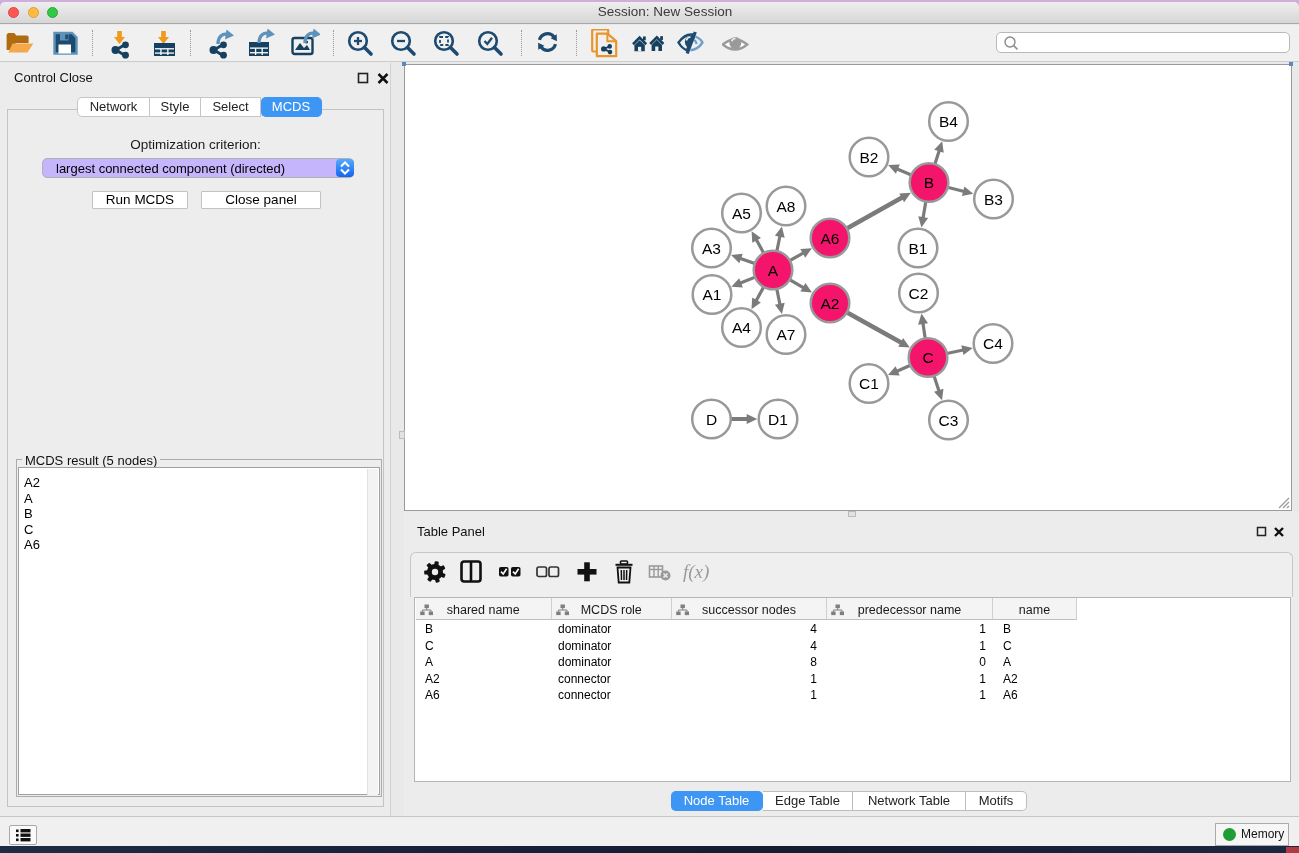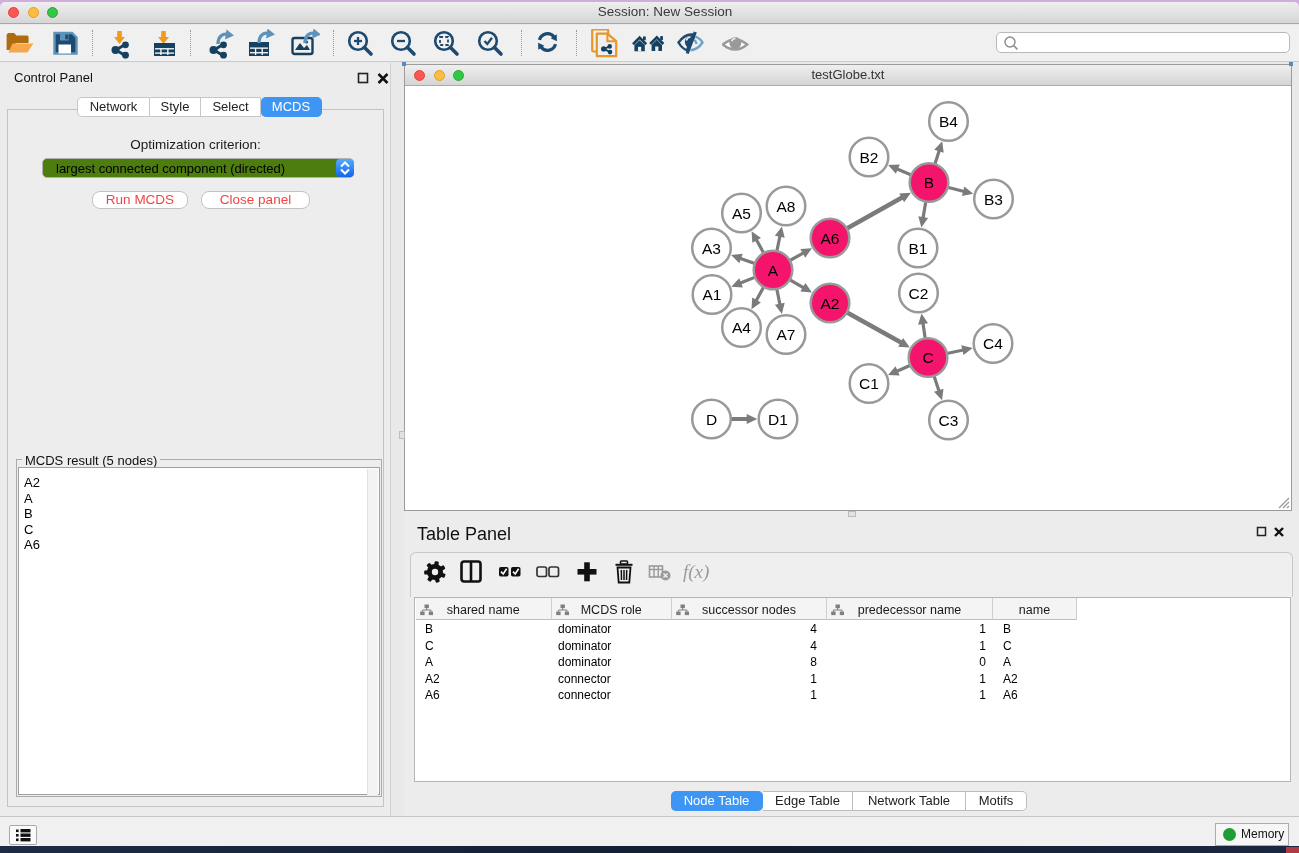--- a/index.html
+++ b/index.html
@@ -16,36 +16,36 @@
 #searchbox { left:996px; top:7px; width:294px; height:21px; background:#ffffff;
   border:1px solid #b9b9b9; border-radius:5px; }
 #main-ctrl { left:0; top:63px; width:391px; height:753px; background:#ececec; border-right:1px solid #d2d2d2;}
 #ctrl-title { left:14px; top:7px; font-size:13px; color:#111; }
 #ctrl-box { left:7px; top:46px; width:377px; height:698px; background:#ededed; border:1px solid #c3c3c3; }
 #tabrow { left:77px; top:34px; height:20px; display:flex; font-size:13px; color:#222; }
 #tabrow .tab { background:#fff; border:1px solid #c6c6c6; border-left:none; line-height:18px; text-align:center; }
 #tabrow .tab.first { border-left:1px solid #c6c6c6; border-radius:5px 0 0 5px; }
 #tabrow .tab.sel { background:#3e96f4; color:#fff; border-color:#3e96f4; border-radius:5px; }
 #opt-label { left:8px; top:74px; width:375px; text-align:center; font-size:13.5px; color:#1a1a1a; }
-#dropdown { left:42px; top:95px; width:312px; height:20px; background:#4d7c0f; border:1px solid #b2b2b2; border-radius:5px; }
+#dropdown { left:42px; top:95px; width:312px; height:20px; background:#c4b5fd; border:1px solid #b2b2b2; border-radius:5px; }
 #dropdown .txt { position:absolute; left:13px; top:2px; font-size:13px; color:#000; }
 #dd-cap { left:336px; top:96px; width:18px; height:18px; border-radius:4px; background:linear-gradient(#55aafd,#1266ee); }
-.btn { background:#fff; border:1px solid #c2c2c2; border-radius:8px; font-size:13.5px; color:#ef4444; text-align:center; }
+.btn { background:#fff; border:1px solid #c2c2c2; border-radius:1px; font-size:13.5px; color:#000000; text-align:center; }
 #btn-run { left:92px; top:128px; width:96px; height:18px; line-height:16px; }
-#btn-close { left:201px; top:128px; width:109px; height:18px; line-height:16px; }
+#btn-close { left:201px; top:128px; width:120px; height:18px; line-height:16px; }
 #groupbox { left:16px; top:396px; width:366px; height:338px; border:1px solid #ababab; }
 #groupbox-label { left:22px; top:390px; background:#ededed; padding:0 3px; font-size:13px; color:#111; }
 #mcds-list { left:18px; top:404px; width:362px; height:328px; background:#fff; border:1px solid #a0a0a0; }
 #mcds-list .items { position:absolute; left:5px; top:7px; font-size:13px; color:#000; line-height:15.6px; }
 #mcds-scroll { position:absolute; right:1px; top:1px; width:11px; height:326px; background:#f3f3f3; border-left:1px solid #e2e2e2; }
 #net-win { left:404px; top:64px; width:888px; height:447px; background:#fff; border:1px solid #9b9b9b; }
 #net-title { left:0; top:0; width:100%; height:21px; background:linear-gradient(#efefef,#d5d5d5); border-bottom:1px solid #aaaaaa; }
 #net-title .title { width:100%; text-align:center; font-size:13px; color:#333; line-height:20px; }
 #table-panel { left:404px; top:511px; width:895px; height:305px; background:#ececec; }
-#tp-title { left:13px; top:13px; font-size:18px; color:#111; }
+#tp-title { left:13px; top:13px; font-size:13px; color:#111; }
 #tp-toolbar { left:6px; top:41px; width:883px; height:45px; background:#efefef; border:1px solid #c8c8c8; border-radius:6px 6px 0 0; border-bottom:none; }
 #tp-table { left:10px; top:86px; width:877px; height:185px; background:#fff; border:1px solid #b5b5b5; }
 .th-cell { position:absolute; top:0; height:22px; background:#f4f4f4; border-right:1px solid #cfcfcf; border-bottom:1px solid #bfbfbf; }
 .th-label { position:absolute; width:100%; text-align:center; top:5px; font-size:12.5px; color:#1a1a1a; }
 .trow { position:absolute; font-size:12px; color:#000; }
 #bottom-tabs { left:267px; top:280px; height:20px; display:flex; font-size:13px; color:#222; }
 #bottom-tabs .tab { background:#fff; border:1px solid #bdbdbd; border-left:none; line-height:18px; text-align:center; }
 #bottom-tabs .tab.sel { background:#3e96f4; color:#fff; border-color:#3e96f4; border-radius:5px; }
 #statusbar { left:0; top:816px; width:1299px; height:30px; background:#f0f0f0; border-top:1px solid #c6c6c6; }
 #sb-left { left:9px; top:8px; width:28px; height:20px; background:#fafafa; border:1px solid #a9a9a9; border-radius:2px; }
@@ -206,21 +206,21 @@
   <div class="abs sep" style="left:521px;"></div>
   <div class="abs sep" style="left:576px;"></div>
   <div class="abs" id="searchbox">
     <svg width="18" height="18" style="position:absolute;left:6px;top:2px;">
       <circle cx="7" cy="7" r="5" fill="none" stroke="#8a8a8a" stroke-width="1.4"></circle>
       <line x1="10.5" y1="10.5" x2="14.5" y2="14.5" stroke="#8a8a8a" stroke-width="1.6"></line>
     </svg>
   </div>
 </div>
 <div class="abs" id="main-ctrl">
-  <div class="abs" id="ctrl-title">Control Panel</div>
+  <div class="abs" id="ctrl-title">Control Close</div>
   <svg class="abs" width="32" height="13" style="left:357px;top:9px;">
     <rect x="1.5" y="1.5" width="9" height="9" fill="none" stroke="#222" stroke-width="1.6"></rect>
     <path d="M21.5 2 L30.5 11 M30.5 2 L21.5 11" stroke="#111" stroke-width="2.5" fill="none"></path>
   </svg>
   <div class="abs" id="ctrl-box"></div>
   <div class="abs" id="opt-label">Optimization criterion:</div>
   <div class="abs" id="tabrow">
     <div class="tab first" style="width:73px;">Network</div>
     <div class="tab" style="width:51px;">Style</div>
     <div class="tab" style="width:60px;">Select</div>
@@ -238,26 +238,20 @@
   <div class="abs btn" id="btn-run">Run MCDS</div>
   <div class="abs btn" id="btn-close">Close panel</div>
   <div class="abs" id="groupbox"></div>
   <div class="abs" id="groupbox-label">MCDS result (5 nodes)</div>
   <div class="abs" id="mcds-list">
     <div class="items">A2<br>A<br>B<br>C<br>A6</div>
     <div id="mcds-scroll"></div>
   </div>
 </div>
 <div class="abs" id="net-win">
-  <div class="abs" id="net-title">
-    <div class="abs tl" style="left:9px;top:5px;background:#fc5753;border:0.5px solid #df4744;"></div>
-    <div class="abs tl" style="left:28.5px;top:5px;background:#fdbc40;border:0.5px solid #de9f34;"></div>
-    <div class="abs tl" style="left:48px;top:5px;background:#33c748;border:0.5px solid #27aa35;"></div>
-    <div class="title">testGlobe.txt</div>
-  </div>
 <svg width="887" height="424" style="position:absolute;left:0;top:21px;" font-family="'Liberation Sans', sans-serif">
       <line x1="368.0" y1="184.0" x2="334.2" y2="197.6" stroke="#7b7b7b" stroke-width="3.2"></line>
       <polygon points="326.3,200.7 334.2,192.2 337.9,201.5" fill="#7b7b7b"></polygon>
       <line x1="368.0" y1="184.0" x2="334.1" y2="171.9" stroke="#7b7b7b" stroke-width="3.2"></line>
       <polygon points="326.1,169.0 337.7,167.8 334.3,177.3" fill="#7b7b7b"></polygon>
       <line x1="368.0" y1="184.0" x2="350.6" y2="215.8" stroke="#7b7b7b" stroke-width="3.2"></line>
       <polygon points="346.5,223.3 347.2,211.6 355.9,216.5" fill="#7b7b7b"></polygon>
       <line x1="368.0" y1="184.0" x2="350.7" y2="152.6" stroke="#7b7b7b" stroke-width="3.2"></line>
       <polygon points="346.6,145.2 356.0,152.0 347.3,156.8" fill="#7b7b7b"></polygon>
       <line x1="368.0" y1="184.0" x2="375.2" y2="219.8" stroke="#7b7b7b" stroke-width="3.2"></line>

